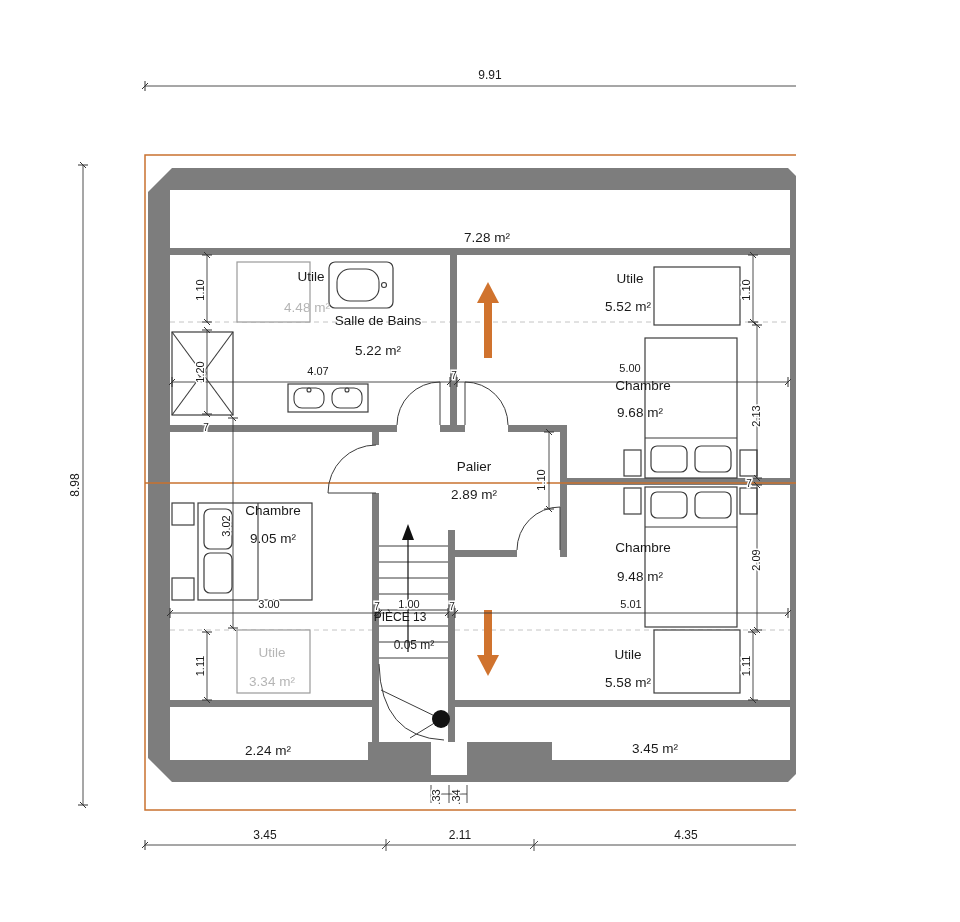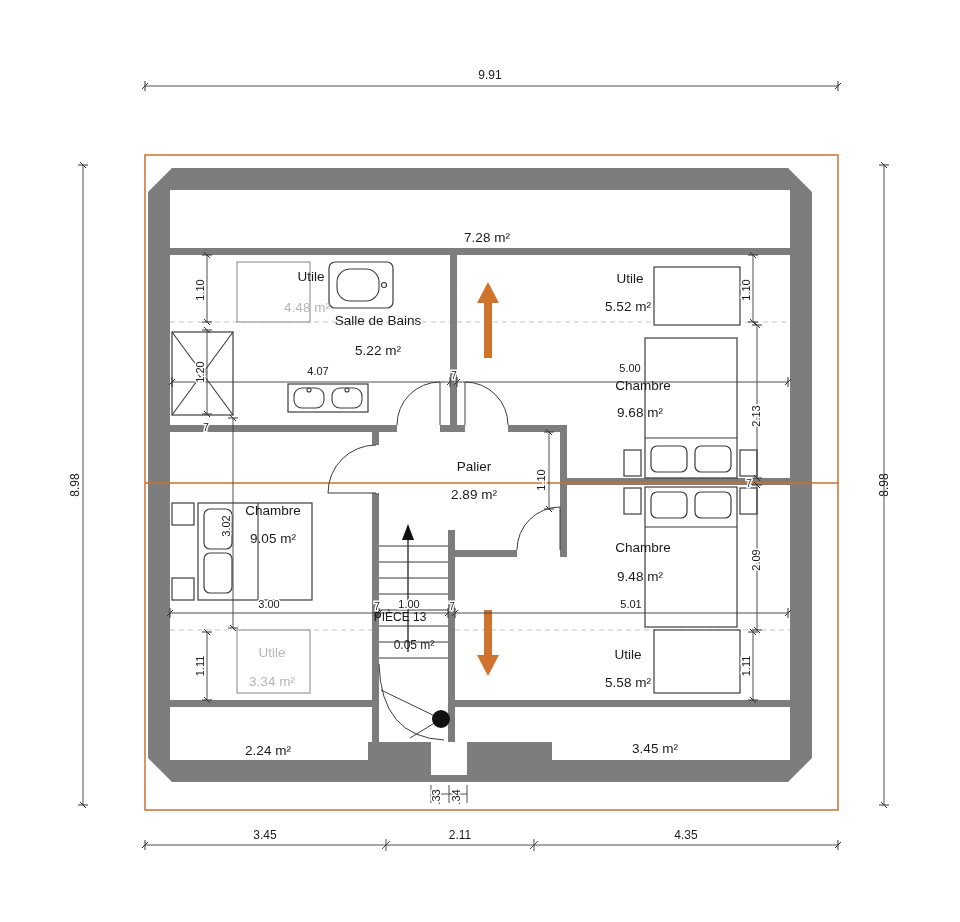--- a/index.html
+++ b/index.html
@@ -1,16 +1,16 @@
 <!DOCTYPE html>
 <html><head>
 <meta charset="utf-8">
 <style>
   html,body{margin:0;padding:0;background:#ffffff;}
-  .canvas{position:relative;width:960px;height:922px;background:#ec4899;overflow:hidden;text-align:center;}
+  .canvas{position:relative;width:796px;height:922px;background:#ec4899;overflow:hidden;text-align:center;}
   svg{display:block;}
   text{font-family:"Liberation Sans",sans-serif;fill:#1a1a1a;}
   .rlabel{font-size:13.5px;text-anchor:middle;}
   .slabel{font-size:12px;text-anchor:middle;}
   .muted{fill:#b5b5b5;}
   .dlabel{font-size:11px;text-anchor:middle;paint-order:stroke;stroke:#ffffff;stroke-width:3px;}
   .t7{font-size:10px;text-anchor:middle;paint-order:stroke;stroke:#ffffff;stroke-width:3px;}
   .elabel{font-size:12px;text-anchor:middle;}
   .wall{fill:#7d7d7d;stroke:none;}
   .dim{stroke:#3a3a3a;stroke-width:0.9;}

